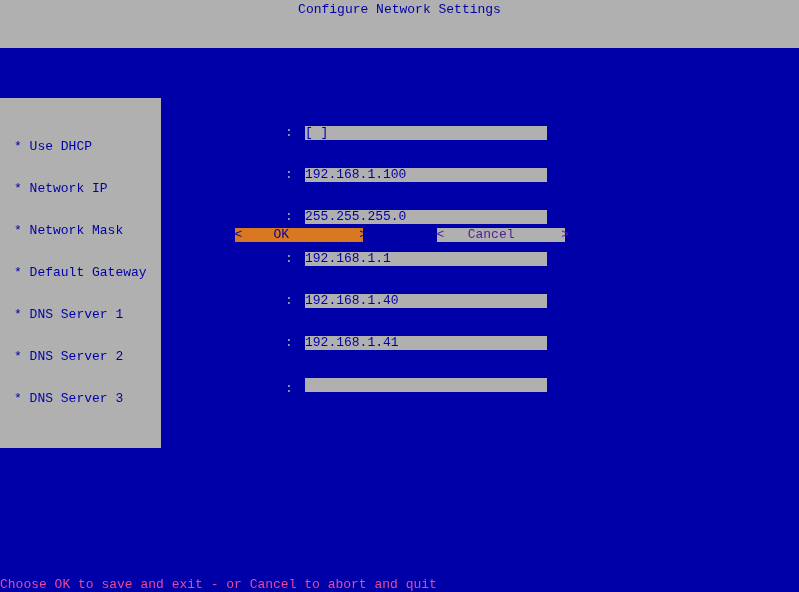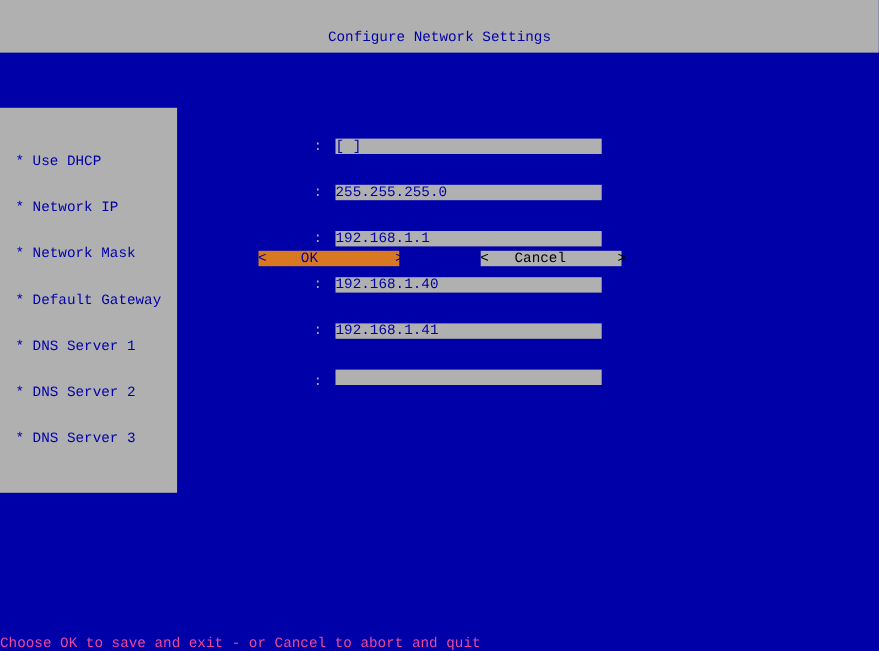--- a/index.html
+++ b/index.html
@@ -15,21 +15,21 @@
       background: #0000a8;
       color: #0000a8;
       overflow: hidden;
     }
     .title-bar {
       background: #b0b0b0;
       height: 48px;
       display: flex;
       align-items: flex-start;
       justify-content: center;
-      padding-top: 26px;
+      padding-top: 2px;
       color: #0000a8;
       font-weight: normal;
     }
     .main-area {
       position: relative;
       background: #0000a8;
       height: 500px;
     }
     .labels-col {
       position: absolute;
@@ -85,21 +85,21 @@
       line-height: 14px;
       white-space: pre;
       cursor: pointer;
     }
     .btn-ok {
       background: #d87820;
       color: #0000a8;
     }
     .btn-cancel {
       background: #b0b0b0;
-      color: #000000;
+      color: #4c1d95;
     }
     .footer {
       position: absolute;
       bottom: 0;
       left: 0;
       width: 100%;
       height: 14px;
       color: #ec4899;
       white-space: pre;
       line-height: 14px;
@@ -118,20 +118,21 @@
     <div class="label-row">* Network IP</div>
     <div class="label-row">* Network Mask</div>
     <div class="label-row">* Default Gateway</div>
     <div class="label-row">* DNS Server 1</div>
     <div class="label-row">* DNS Server 2</div>
     <div class="label-row">* DNS Server 3</div>
   </div>
 
   <div class="values-col">
     <div class="value-row"><span class="value-sep">: </span><span class="value-field">[ ]</span></div>
+    <div class="value-row"><span class="value-sep">: </span><span class="value-field">192.168.1.100</span></div>
     <div class="value-row"><span class="value-sep">: </span><span class="value-field">255.255.255.0</span></div>
     <div class="value-row"><span class="value-sep">: </span><span class="value-field">192.168.1.1</span></div>
     <div class="value-row"><span class="value-sep">: </span><span class="value-field">192.168.1.40</span></div>
     <div class="value-row"><span class="value-sep">: </span><span class="value-field">192.168.1.41</span></div>
     <div class="value-row"><span class="value-sep">: </span><span class="value-field"></span></div>
   </div>
 
   <div class="buttons-row">
     <div class="btn btn-ok">&lt;    OK         &gt;</div>
     <div class="btn btn-cancel">&lt;   Cancel      &gt;</div>

